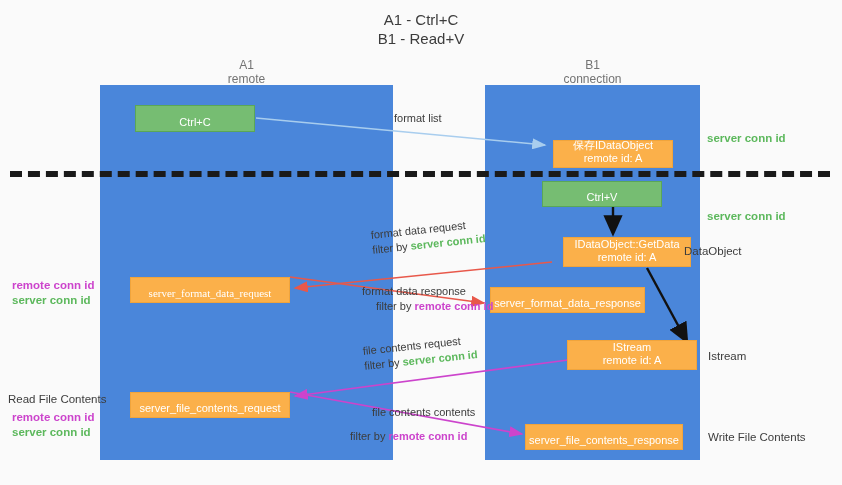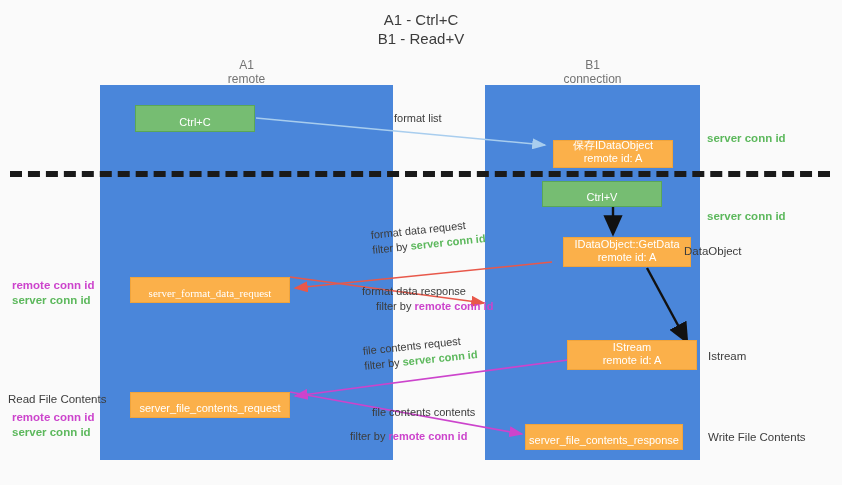--- a/index.html
+++ b/index.html
@@ -167,20 +167,23 @@
 
   <div class="abs node green" style="left:527px; top:181px; width:120px; height:26px;margin-left:15px;">
     <span>Ctrl+V</span>
   </div>
 
   <div class="abs node orange" style="left:563px; top:237px; width:128px; height:30px;">
     <span>IDataObject::GetData</span>
     <span class="l2">remote id: A</span>
   </div>
 
+  <div class="abs node orange" style="left:490px; top:287px; width:155px; height:26px;">
+    <span>server_format_data_response</span>
+  </div>
 
   <div class="abs node orange" style="left:567px; top:340px; width:130px; height:30px;">
     <span>IStream</span>
     <span class="l2">remote id: A</span>
   </div>
 
   <div class="abs node orange" style="left:525px; top:424px; width:158px; height:26px;">
     <span>server_file_contents_response</span>
   </div>
 

